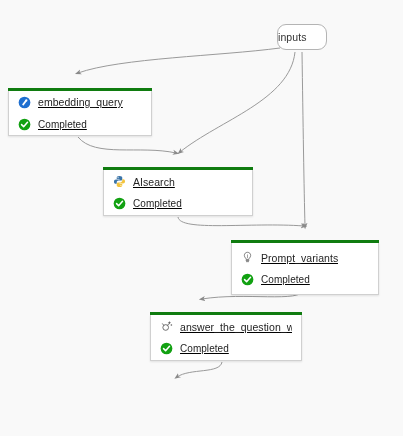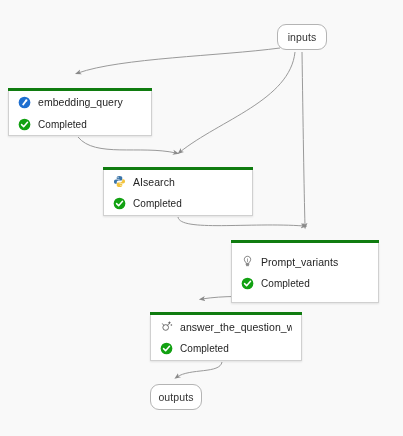--- a/index.html
+++ b/index.html
@@ -34,21 +34,21 @@
 
   
   .pill {
     position: absolute;
     box-sizing: border-box;
     background: #ffffff;
     border: 1px solid #b4b4b4;
     border-radius: 9px;
     display: flex;
     align-items: center;
-    justify-content: center;
+    justify-content: flex-start;
     font-size: 10.5px;
     color: #333333;
     letter-spacing: .1px;
   }
 
   
   .node {
     position: absolute;
     box-sizing: border-box;
     background: #ffffff;
@@ -66,20 +66,21 @@
     top: -3px;
     height: 3px;
     background: #107c10;
   }
   .node-row {
     display: flex;
     align-items: center;
     gap: 7px;
     padding: 0 9px;
     height: 22px;
+    text-decoration: underline;
   }
   .node-title {
     font-size: 10.5px;
     color: #242424;
     white-space: nowrap;
     overflow: hidden;
     letter-spacing: .05px;
   }
   .node-status {
     font-size: 10px;
@@ -159,21 +160,21 @@
     </div>
     <div class="node-row">
       <svg class="ico" viewBox="0 0 16 16">
         <circle cx="8" cy="8" r="7.2" fill="#12a112"></circle>
         <path d="M4.4 8.2 L6.9 10.7 L11.7 5.3" fill="none" stroke="#ffffff" stroke-width="1.9" stroke-linecap="round" stroke-linejoin="round"></path>
       </svg>
       <span class="node-status">Completed</span>
     </div>
   </div>
 
-  <div class="node" style="left:231px; top:243px; width:148px; height:60px;">
+  <div class="node" style="left:231px; top:243px; width:148px; height:52px;">
     <div class="node-accent"></div>
     <div class="node-row">
       <svg class="ico" viewBox="0 0 16 16">
         <path d="M8 1.6 C5.7 1.6 4.1 3.3 4.1 5.4 C4.1 6.8 4.8 7.7 5.4 8.5
                  C5.9 9.1 6.2 9.6 6.2 10.3 L9.8 10.3 C9.8 9.6 10.1 9.1 10.6 8.5
                  C11.2 7.7 11.9 6.8 11.9 5.4 C11.9 3.3 10.3 1.6 8 1.6 Z" fill="none" stroke="#707070" stroke-width="1.1"></path>
         <path d="M6.3 11.6 L9.7 11.6 M6.7 13.1 L9.3 13.1" stroke="#707070" stroke-width="1.1" stroke-linecap="round"></path>
         <path d="M8 4.3 L8 8.6" stroke="#707070" stroke-width=".8"></path>
       </svg>
       <span class="node-title">Prompt_variants</span>
@@ -201,17 +202,14 @@
     </div>
     <div class="node-row">
       <svg class="ico" viewBox="0 0 16 16">
         <circle cx="8" cy="8" r="7.2" fill="#12a112"></circle>
         <path d="M4.4 8.2 L6.9 10.7 L11.7 5.3" fill="none" stroke="#ffffff" stroke-width="1.9" stroke-linecap="round" stroke-linejoin="round"></path>
       </svg>
       <span class="node-status">Completed</span>
     </div>
   </div>
 
-  <div class="pill" style="left:150px; top:384px; width:52px; height:26px;">
-    <span>outputs</span>
-  </div>
 
 </div>
 
 </body></html>

